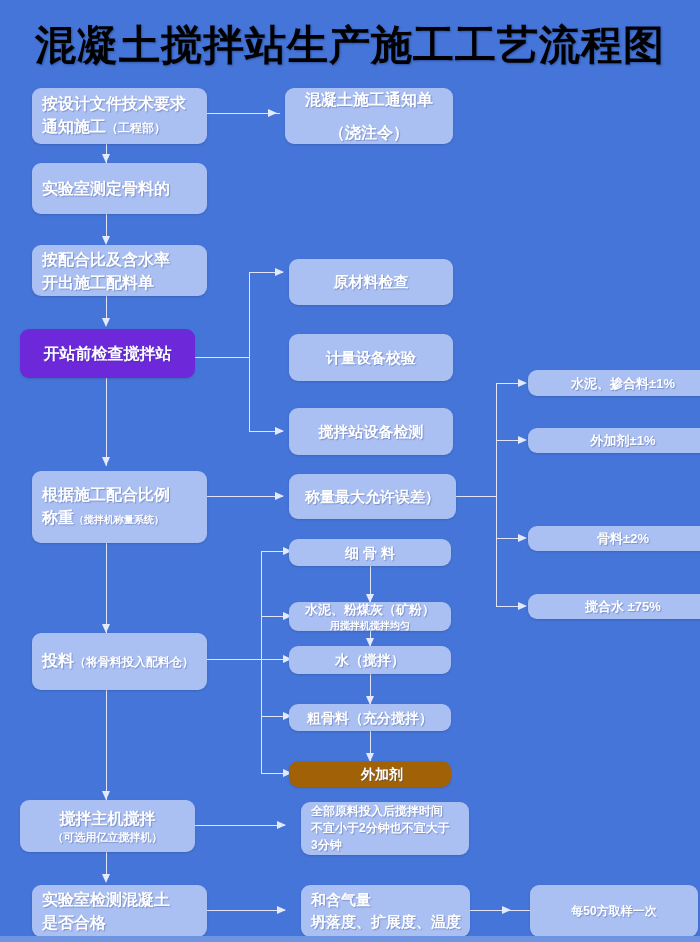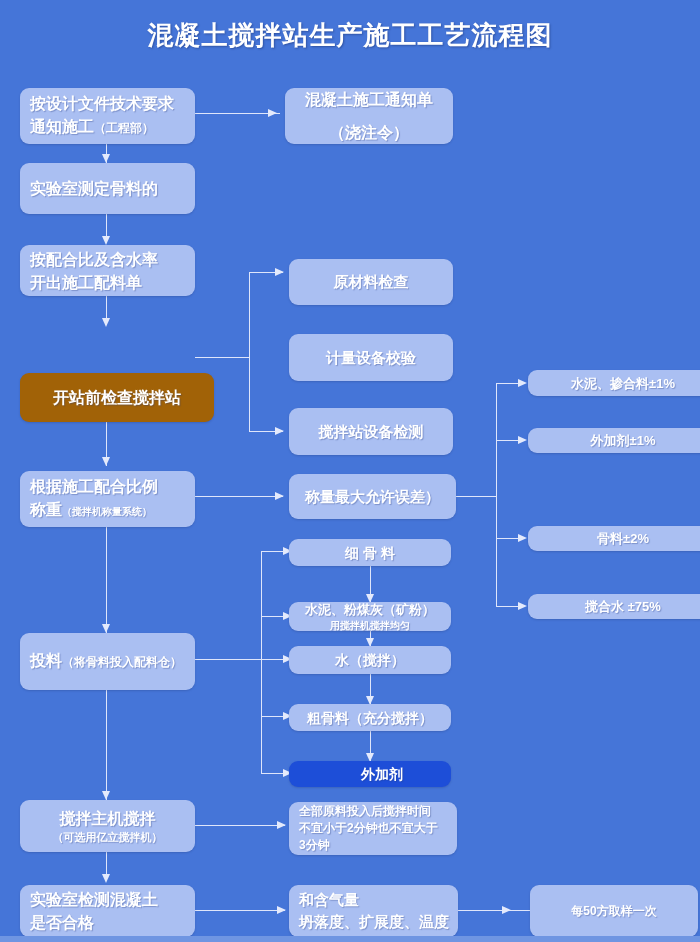--- a/index.html
+++ b/index.html
@@ -10,21 +10,21 @@
     font-family:"Liberation Sans","DejaVu Sans",sans-serif;
     overflow:hidden;
     position:relative;
   }
   #stage{position:absolute;left:0;top:0;width:700px;height:942px;}
 
   
   .title{
     position:absolute;left:0;top:18px;width:700px;
     text-align:center;
-    font-size:26px;font-weight:bold;color:#ffffff;
+    font-size:41px;font-weight:bold;color:#000000;
     letter-spacing:1px;
     text-shadow:1px 1px 2px rgba(20,40,100,.45);
     font-family:"DejaVu Sans","Liberation Sans",sans-serif;
   }
 
   
   .box{
     position:absolute;
     background:#aabff2;
     border-radius:9px;
@@ -34,21 +34,21 @@
     flex-direction:column;
     justify-content:center;
     box-shadow:0 1px 2px rgba(30,50,110,.25);
     overflow:hidden;
   }
   .box .ln{
     display:block;
     white-space:nowrap;
     text-shadow:1px 1px 1px rgba(40,60,130,.35);
   }
-  .box.pad{padding-left:10px;}
+  .box.pad{padding-left:10px;margin-left:12px;}
   .box.ctr{align-items:center;text-align:center;}
   .box.ctr .ln{text-align:center;}
 
   
   .t16{font-size:16px;font-weight:bold;line-height:23px;}
   .t15{font-size:15px;font-weight:bold;line-height:22px;}
   .t14{font-size:14px;font-weight:bold;line-height:20px;}
   .t13{font-size:13px;font-weight:bold;line-height:19px;}
   .t12{font-size:12px;font-weight:bold;line-height:17px;}
   .t11{font-size:11px;font-weight:bold;line-height:15px;}
@@ -167,25 +167,25 @@
 
   <div class="box pad" style="left: 20px; top: 163px; width: 175px; height: 51px; background: rgb(170, 191, 242);">
     <span class="ln t16">实验室测定骨料的</span>
   </div>
 
   <div class="box pad" style="left: 20px; top: 245px; width: 175px; height: 51px; background: rgb(170, 191, 242);">
     <span class="ln t16">按配合比及含水率</span>
     <span class="ln t16">开出施工配料单</span>
   </div>
 
-  <div class="box ctr" style="left: 20px; top: 329px; width: 194px; height: 49px; background: #a16207; margin-top: 44px;">
+  <div class="box ctr" style="left: 20px; top: 329px; width: 175px; height: 49px; background: #6d28d9;">
     <span class="ln t16">开站前检查搅拌站</span>
   </div>
 
-  <div class="box pad" style="left: 20px; top: 471px; width: 175px; height: 56px; background: rgb(170, 191, 242);">
+  <div class="box pad" style="left: 20px; top: 471px; width: 175px; height: 72px; background: rgb(170, 191, 242);">
     <span class="ln t16">根据施工配合比例</span>
     <span class="ln t16"><span>称重</span><span class="sm2">（搅拌机称量系统）</span></span>
   </div>
 
   <div class="box pad" style="left: 20px; top: 633px; width: 175px; height: 57px; background: rgb(170, 191, 242);">
     <span class="ln t16"><span>投料</span><span class="sm">（将骨料投入配料仓）</span></span>
   </div>
 
   <div class="box ctr" style="left: 20px; top: 800px; width: 175px; height: 52px; background: rgb(170, 191, 242);">
     <span class="ln t16">搅拌主机搅拌</span>
@@ -239,21 +239,21 @@
   </div>
 
   <div class="box ctr" style="left: 289px; top: 646px; width: 162px; height: 28px; background: rgb(170, 191, 242);">
     <span class="ln t14">水（搅拌）</span>
   </div>
 
   <div class="box ctr" style="left: 289px; top: 704px; width: 162px; height: 27px; background: rgb(170, 191, 242);">
     <span class="ln t14">粗骨料（充分搅拌）</span>
   </div>
 
-  <div class="box ctr" style="left: 289px; top: 761px; width: 162px; height: 26px; background: #1d4ed8; padding-left: 24px;">
+  <div class="box ctr" style="left: 289px; top: 761px; width: 162px; height: 26px; background: #a16207; padding-left: 24px;">
     <span class="ln t14">外加剂</span>
   </div>
 
   <div class="box pad" style="left: 289px; top: 802px; width: 168px; height: 53px; background: rgb(170, 191, 242);">
     <span class="ln t12">全部原料投入后搅拌时间</span>
     <span class="ln t12">不宜小于2分钟也不宜大于</span>
     <span class="ln t12">3分钟</span>
   </div>
 
   <div class="box pad" style="left: 289px; top: 885px; width: 169px; height: 52px; background: rgb(170, 191, 242);">

